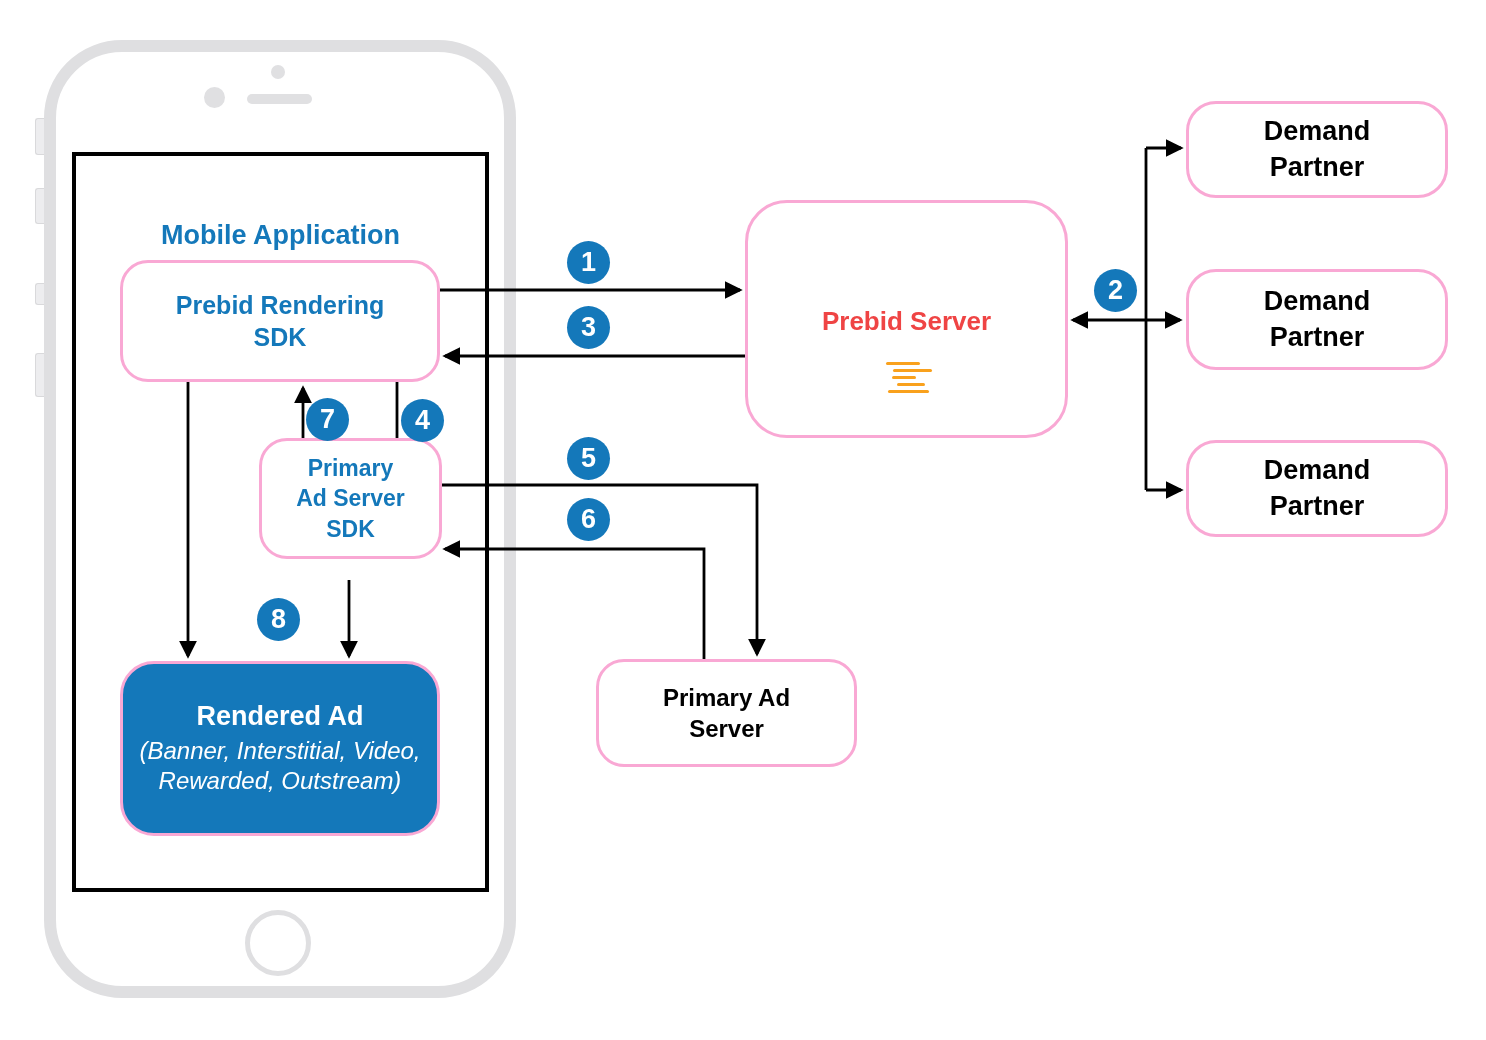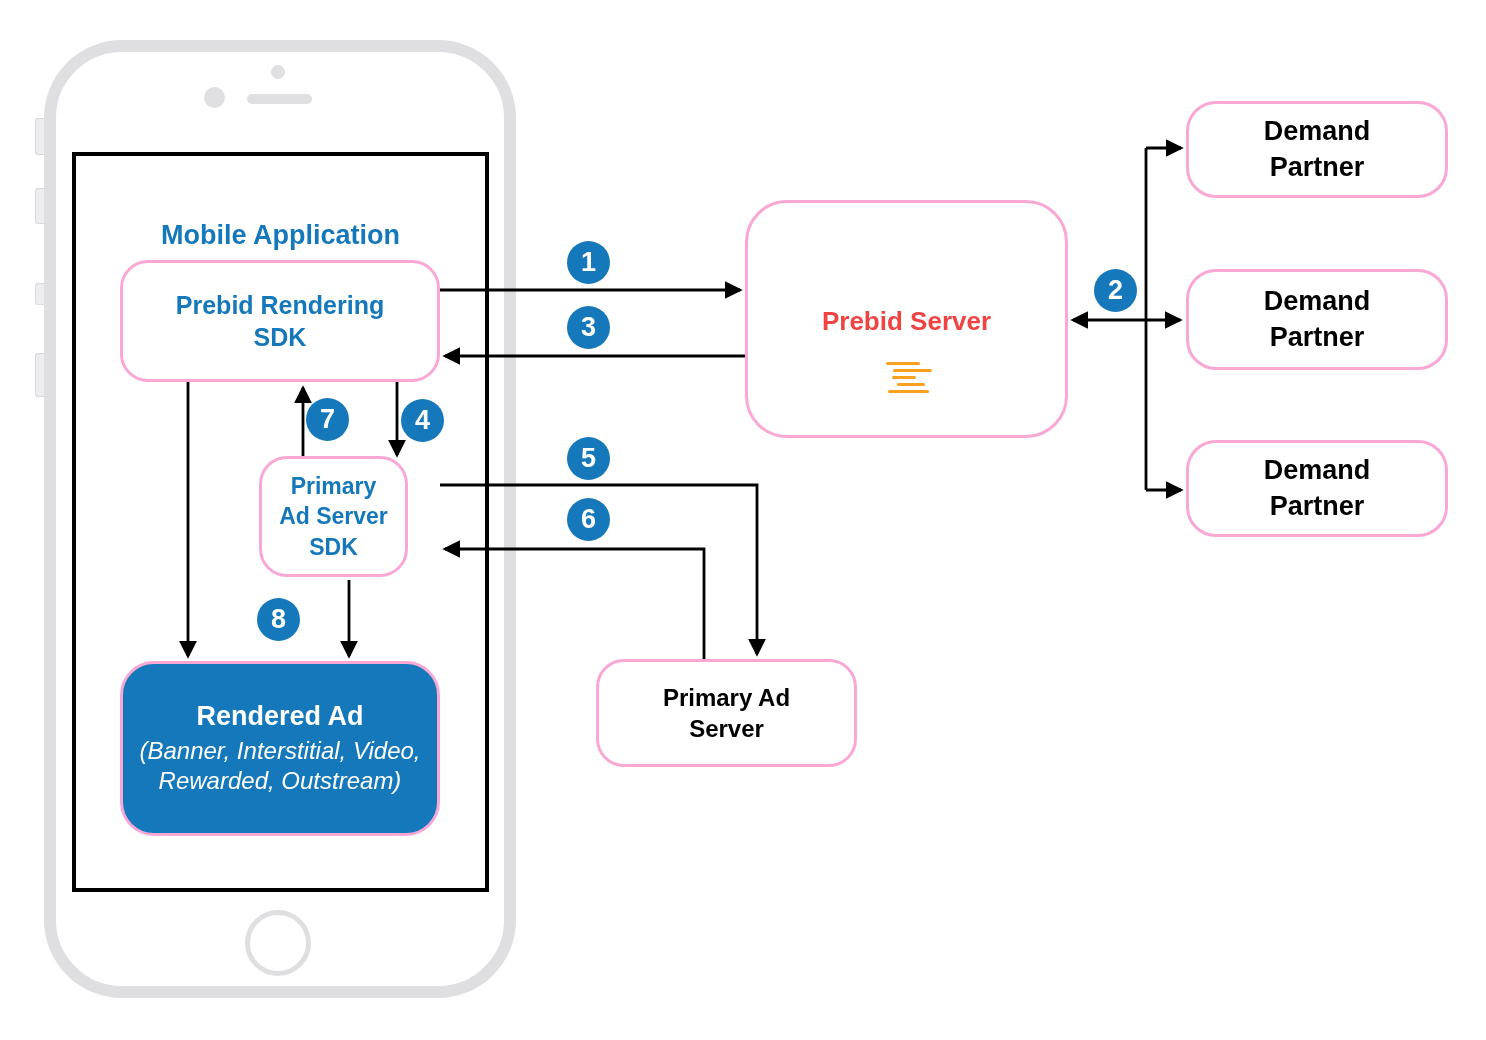--- a/index.html
+++ b/index.html
@@ -25,21 +25,21 @@
   
   .app-screen{position:absolute;left:72px;top:152px;width:417px;height:740px;border:4px solid #000;box-sizing:border-box;background:#fff;z-index:3;}
   .app-title{position:absolute;left:72px;top:188px;width:417px;text-align:center;color:#1478ba;font-weight:bold;font-size:27px;z-index:5;margin-top:32px;}
   
   .node{
     position:absolute;background:#fff;border:3px solid #f9a8d4;box-sizing:border-box;
     display:flex;flex-direction:column;align-items:center;justify-content:center;
     text-align:center;font-weight:bold;z-index:5;white-space:pre-line;
   }
   .prebid-rendering-sdk{left:120px;top:260px;width:320px;height:122px;border-radius:28px;color:#1478ba;font-size:25px;line-height:1.3;}
-  .primary-ad-server-sdk{left:259px;top:456px;width:149px;height:121px;border-radius:28px;color:#1478ba;font-size:23px;line-height:1.32;}
+  .primary-ad-server-sdk{left:259px;top:438px;width:183px;height:121px;border-radius:28px;color:#1478ba;font-size:23px;line-height:1.32;}
   .rendered-ad{left:120px;top:661px;width:320px;height:175px;border-radius:34px;background:#1478ba;color:#fff;}
   .rendered-ad .ra-title{font-size:27px;font-weight:bold;margin-bottom:4px;}
   .rendered-ad .ra-subtitle{font-size:24px;font-style:italic;font-weight:normal;line-height:1.25;white-space:pre-line;}
   .prebid-server{left:745px;top:200px;width:323px;height:238px;border-radius:42px;color:#ef4444;font-size:26px;justify-content:flex-start;}
   .prebid-server .ps-label{position:absolute;left:0;top:103px;width:100%;text-align:center;}
   .ps-logo{position:absolute;left:135px;top:155px;width:50px;height:36px;}
   .logo-bar{position:absolute;height:3px;border-radius:1.5px;background:#f9a11d;}
   .lb1{left:3px;top:4px;width:34px;}
   .lb2{left:10px;top:11px;width:39px;}
   .lb3{left:9px;top:18px;width:24px;}

